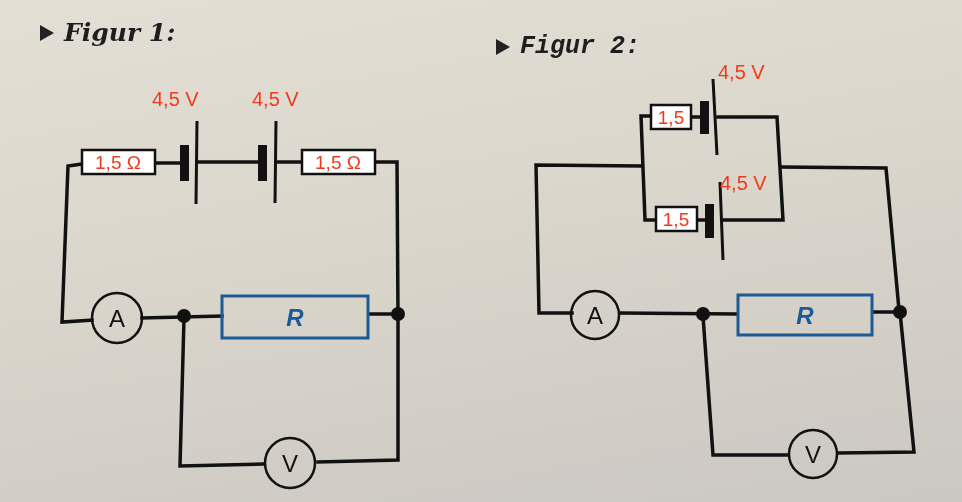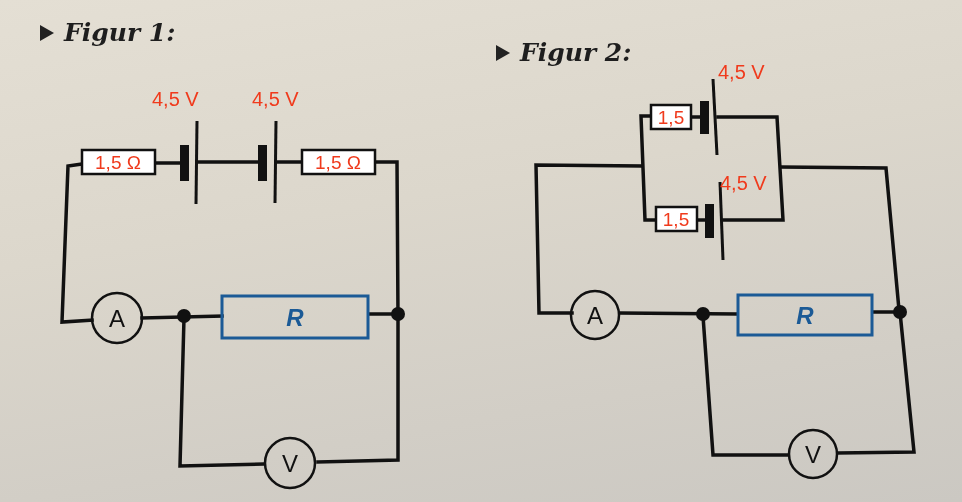--- a/index.html
+++ b/index.html
@@ -16,21 +16,21 @@
       font-size: 25px; color: #1e1e1e;
       display: flex; align-items: center; gap: 10px;
     }
     .tri {
       width: 0; height: 0;
       border-top: 8px solid transparent;
       border-bottom: 8px solid transparent;
       border-left: 14px solid #222;
     }
     #fig1-title { left: 40px; top: 18px; }
-    #fig2-title { left: 496px; top: 38px; }
+    #fig2-title { left: 496px; top: 32px; font-family: Liberation Mono, monospace; }
     svg.circuit { position: absolute; left: 0; top: 0; }
     .wire { stroke: #111; stroke-width: 3.5; fill: none; stroke-linecap: square; }
     .plate { stroke: #111; stroke-width: 3; }
     .neg { fill: #111; }
     .res-box { fill: #fff; stroke: #111; stroke-width: 2.5; }
     .res-text { fill: #f03a1c; font-family: "Liberation Sans", sans-serif; font-size: 19px; }
     .volt { fill: #f03a1c; font-family: "Liberation Sans", sans-serif; font-size: 20px; }
     .R-box { fill: none; stroke: #1b5a96; stroke-width: 3; }
     .R-text { fill: #1b5a96; font-family: "Liberation Sans", sans-serif; font-weight: bold; font-style: italic; font-size: 24px; }
     .meter { fill: none; stroke: #111; stroke-width: 2.5; }

